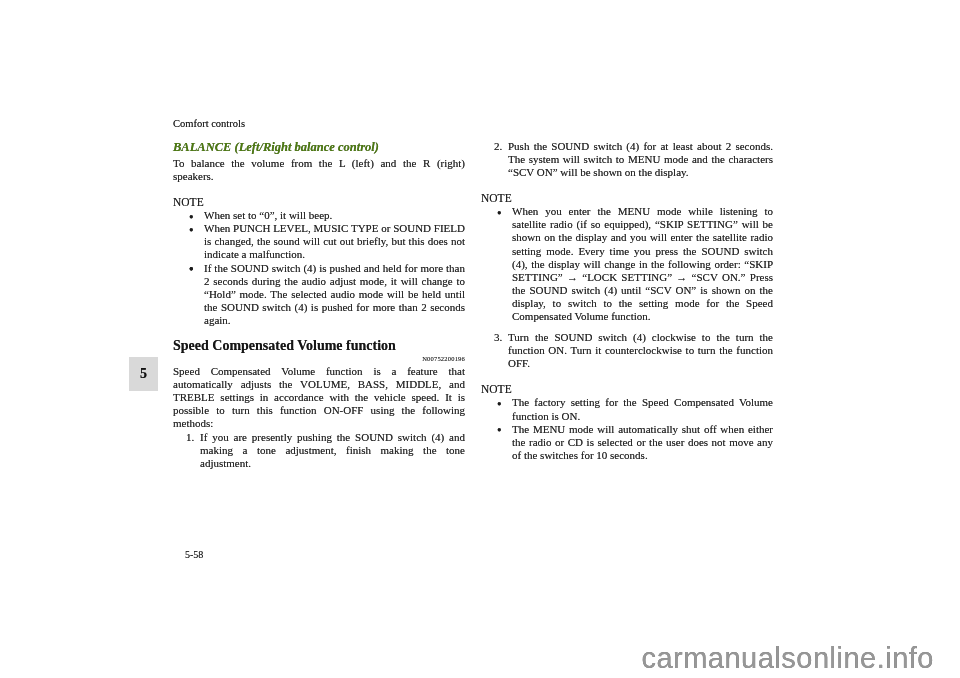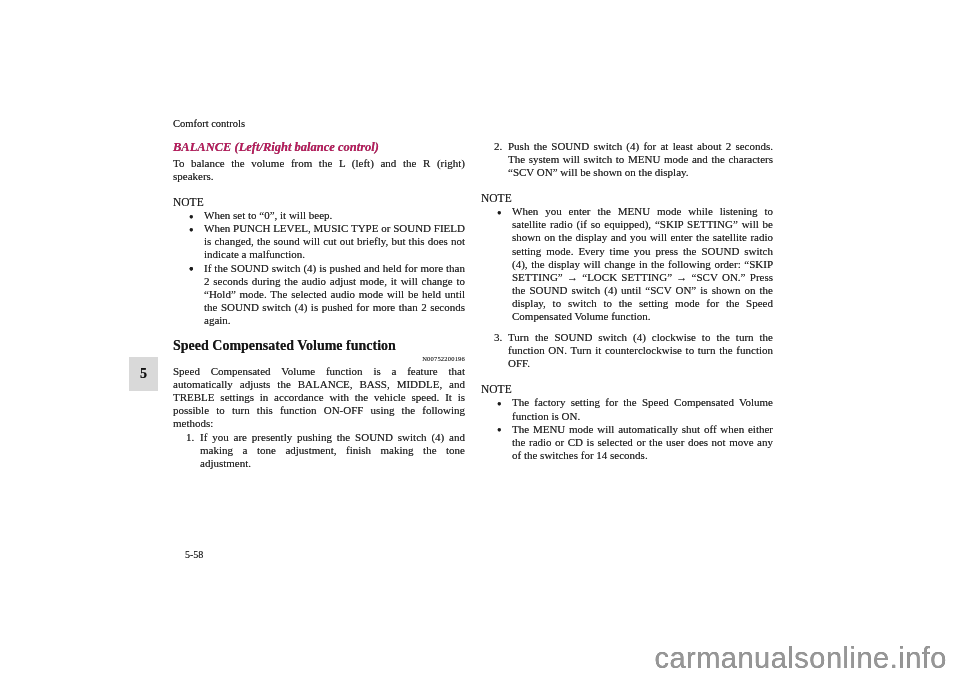--- a/index.html
+++ b/index.html
@@ -17,21 +17,21 @@
   .col { position: absolute; width: 292px; }
   .col-left  { left: 173px; top: 118px; }
   .col-right { left: 481px; top: 140px; }
 
   .running-header {
     font-size: 10.5px; font-weight: normal; line-height: 12px;
     margin: 0 0 10px 0; color: #1e1e1e;
   }
   .h-italic {
     font-size: 12.5px; font-weight: bold; font-style: italic;
-    line-height: 15px; margin: 0 0 2px 0; color: #be185d;
+    line-height: 15px; margin: 0 0 2px 0; color: #4d7c0f;
   }
   .h-bold {
     font-size: 14px; font-weight: bold; line-height: 17px;
     margin: 10px 0 0 0; color: #161616;
   }
   .body-par {
     font-size: 11px; line-height: 13.1px; margin: 0;
     text-align: justify;
   }
   .note-label {
@@ -61,21 +61,21 @@
     position: absolute; left: 129px; top: 357px;
     width: 29px; height: 34px; background: #d9d9d9;
     display: flex; align-items: center; justify-content: center;
     font-size: 14px; font-weight: bold; color: #111;
   }
   .page-number {
     position: absolute; left: 185px; top: 549px;
     font-size: 10px; font-weight: normal; color: #1e1e1e;
   }
   .watermark {
-    position: absolute; right: 13px; bottom: 3px;
+    position: absolute; right: 26px; bottom: 3px;
     font-family: "Liberation Sans", sans-serif;
     font-size: 29px; color: #979797; letter-spacing: 0.5px; text-align: center;
   }
 </style>
 </head>
 <body>
 
 <div class="doc softtext">
 
   <div class="chapter-tab">
@@ -102,21 +102,21 @@
         <span class="bullet-glyph">●</span>
       </div>
       <div class="bullet-item">
         <span class="bullet-glyph">●</span>
         <span>If the SOUND switch (4) is pushed and held for more than 2 seconds during the audio adjust mode, it will change to “Hold” mode. The selected audio mode will be held until the SOUND switch (4) is pushed for more than 2 seconds again.</span>
       </div>
     </div>
 
     <h3 class="h-bold">Speed Compensated Volume function</h3>
     <div class="code-line">N00752200196</div>
-    <p class="body-par">Speed Compensated Volume function is a feature that automatically adjusts the BALANCE, BASS, MIDDLE, and TREBLE settings in accordance with the vehicle speed. It is possible to turn this function ON-OFF using the following methods:</p>
+    <p class="body-par">Speed Compensated Volume function is a feature that automatically adjusts the VOLUME, BASS, MIDDLE, and TREBLE settings in accordance with the vehicle speed. It is possible to turn this function ON-OFF using the following methods:</p>
 
     <div class="num-item">
       <span class="num">1.</span>
       <span>If you are presently pushing the SOUND switch (4) and making a tone adjustment, finish making the tone adjustment.</span>
     </div>
   </div>
 
   <div class="col col-right">
     <div class="num-item">
       <span class="num">2.</span>
@@ -137,21 +137,21 @@
     </div>
 
     <div class="note-label">NOTE</div>
     <div class="bullet-list">
       <div class="bullet-item">
         <span class="bullet-glyph">●</span>
         <span>The factory setting for the Speed Compensated Volume function is ON.</span>
       </div>
       <div class="bullet-item">
         <span class="bullet-glyph">●</span>
-        <span>The MENU mode will automatically shut off when either the radio or CD is selected or the user does not move any of the switches for 14 seconds.</span>
+        <span>The MENU mode will automatically shut off when either the radio or CD is selected or the user does not move any of the switches for 10 seconds.</span>
       </div>
     </div>
   </div>
 
   <div class="page-number">5-58</div>
   <div class="watermark">carmanualsonline.info</div>
 
 </div>
 
 </body></html>

